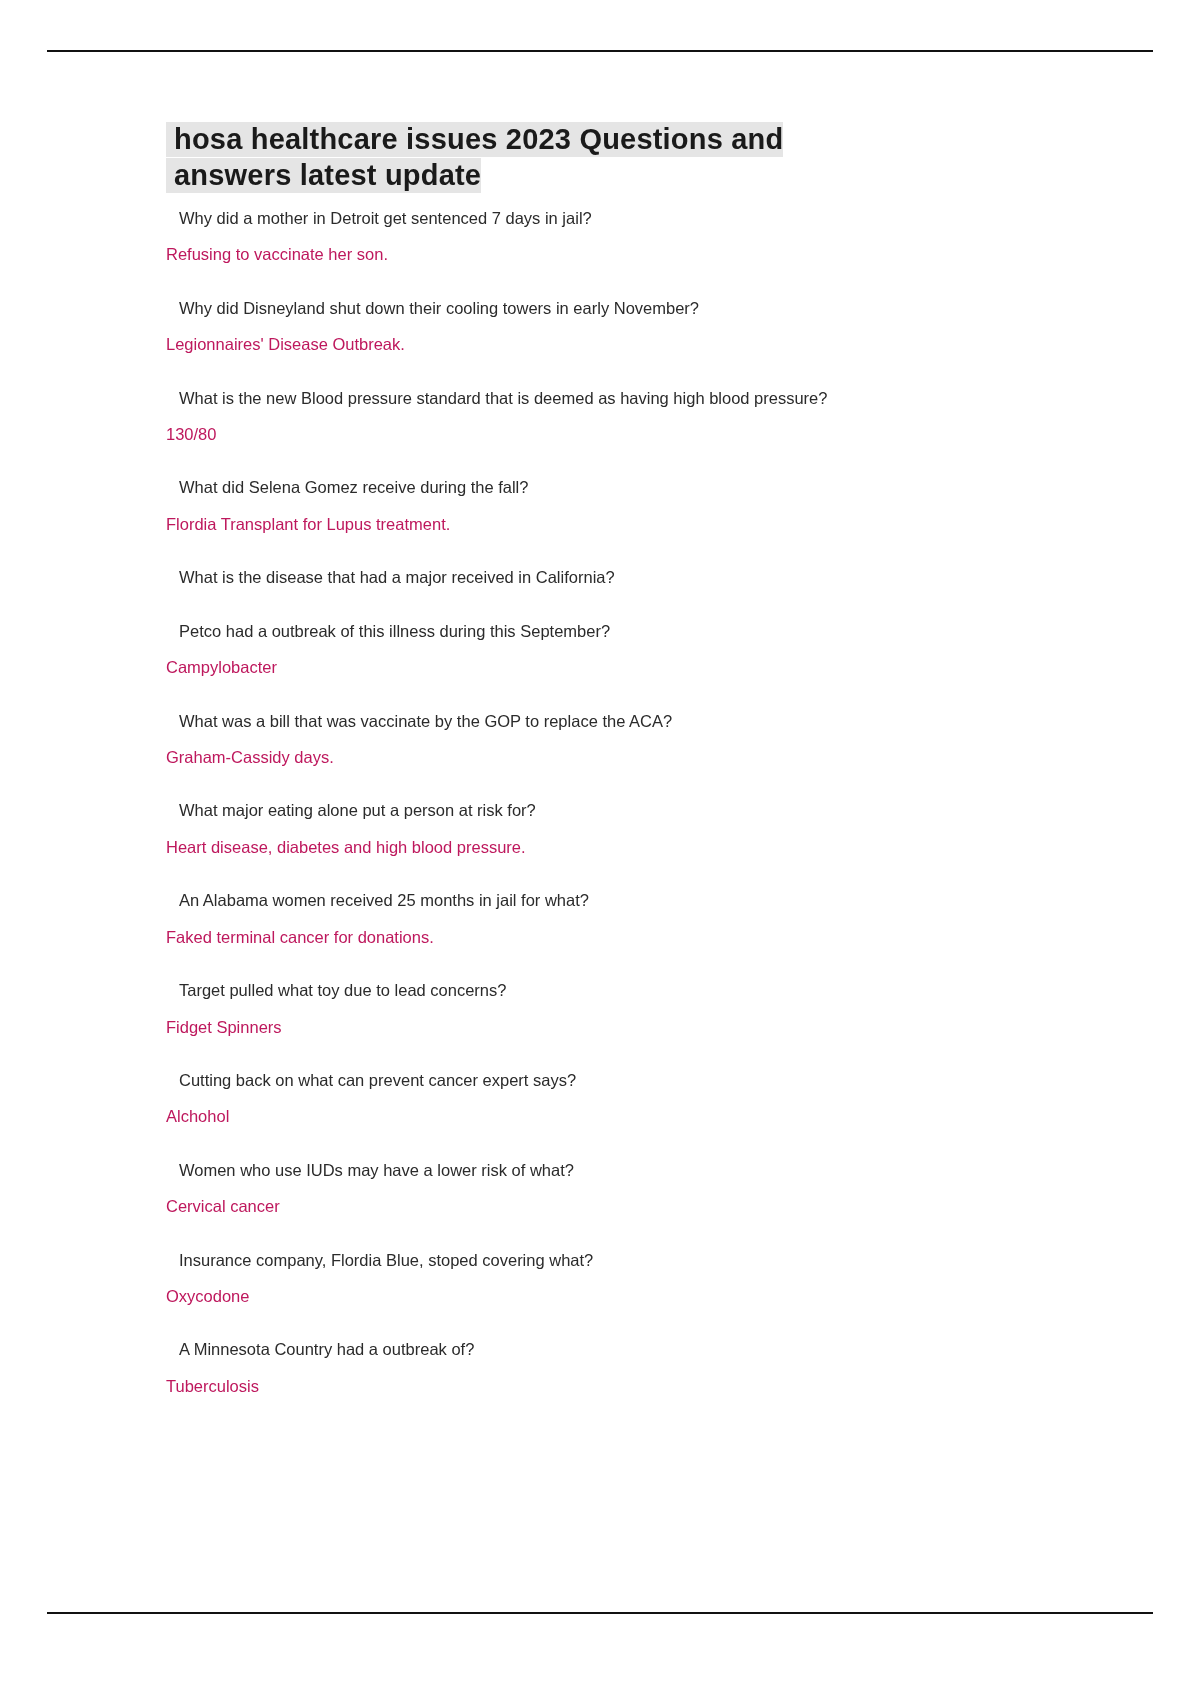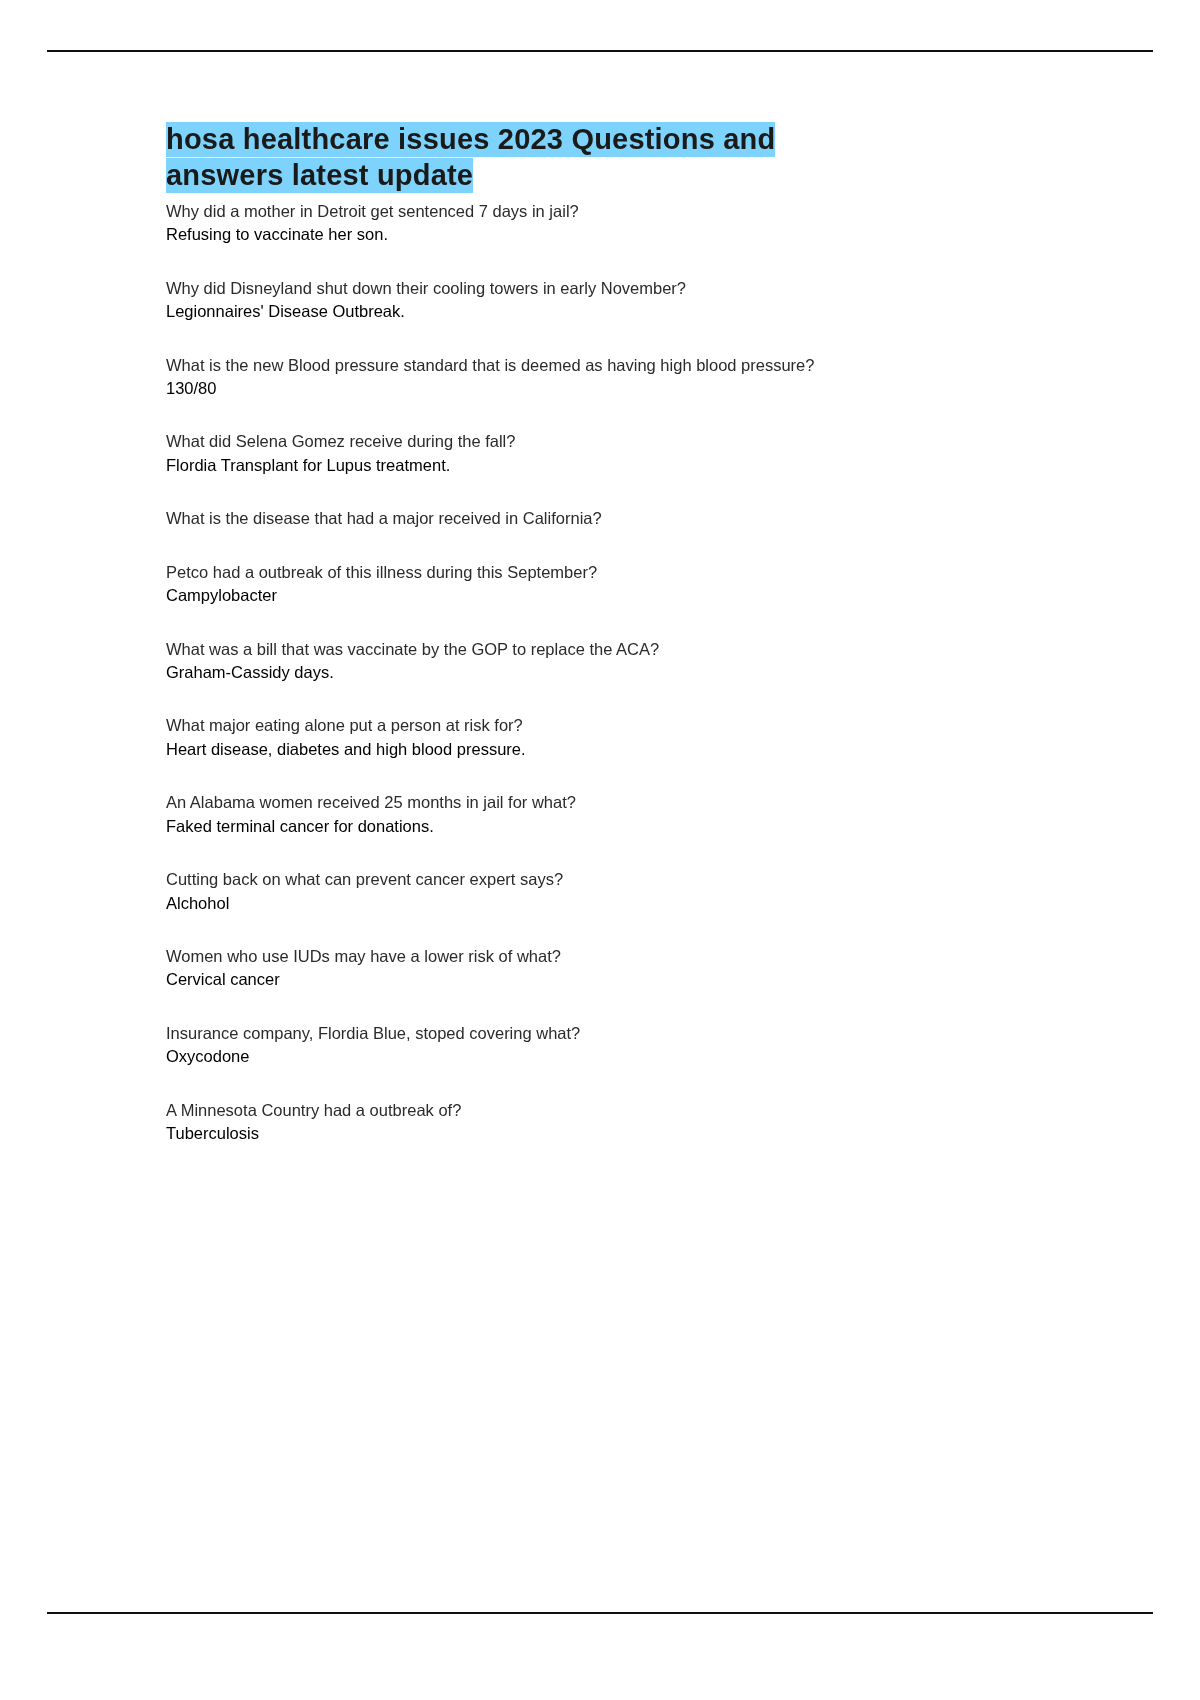--- a/index.html
+++ b/index.html
@@ -40,42 +40,42 @@
 
   .doc-title {
     font-size: 29px;
     font-weight: bold;
     line-height: 1.24;
     letter-spacing: 0.2px;
     margin: 0 0 6px 0;
     color: #1a1a1a;
   }
   .doc-title .hl {
-    background: #7dd3fc;
+    background: #e5e5e5;
     box-decoration-break: clone;
     -webkit-box-decoration-break: clone;
-    padding: 1px 0 2px 0;
+    padding: 1px 0 2px 8px;
   }
 
   .qa-block {
     margin-bottom: 30px;
   }
   .qa-block:first-of-type {
     margin-top: 2px;
   }
   .q {
     font-size: 16.5px;
     line-height: 1.42;
     color: #2b2b2b;
-    margin: 0;
+    margin: 13px;
   }
   .a {
     font-size: 16.5px;
     line-height: 1.42;
-    color: #000000;
+    color: #be185d;
     margin: 0;
   }
 </style>
 </head>
 <body>
 
 <div class="page">
 
   <div class="rule rule-top"></div>
 
@@ -120,20 +120,24 @@
     <div class="qa-block">
       <p class="q">What major eating alone put a person at risk for?</p>
       <p class="a">Heart disease, diabetes and high blood pressure.</p>
     </div>
 
     <div class="qa-block">
       <p class="q">An Alabama women received 25 months in jail for what?</p>
       <p class="a">Faked terminal cancer for donations.</p>
     </div>
 
+    <div class="qa-block">
+      <p class="q">Target pulled what toy due to lead concerns?</p>
+      <p class="a">Fidget Spinners</p>
+    </div>
 
     <div class="qa-block">
       <p class="q">Cutting back on what can prevent cancer expert says?</p>
       <p class="a">Alchohol</p>
     </div>
 
     <div class="qa-block">
       <p class="q">Women who use IUDs may have a lower risk of what?</p>
       <p class="a">Cervical cancer</p>
     </div>

